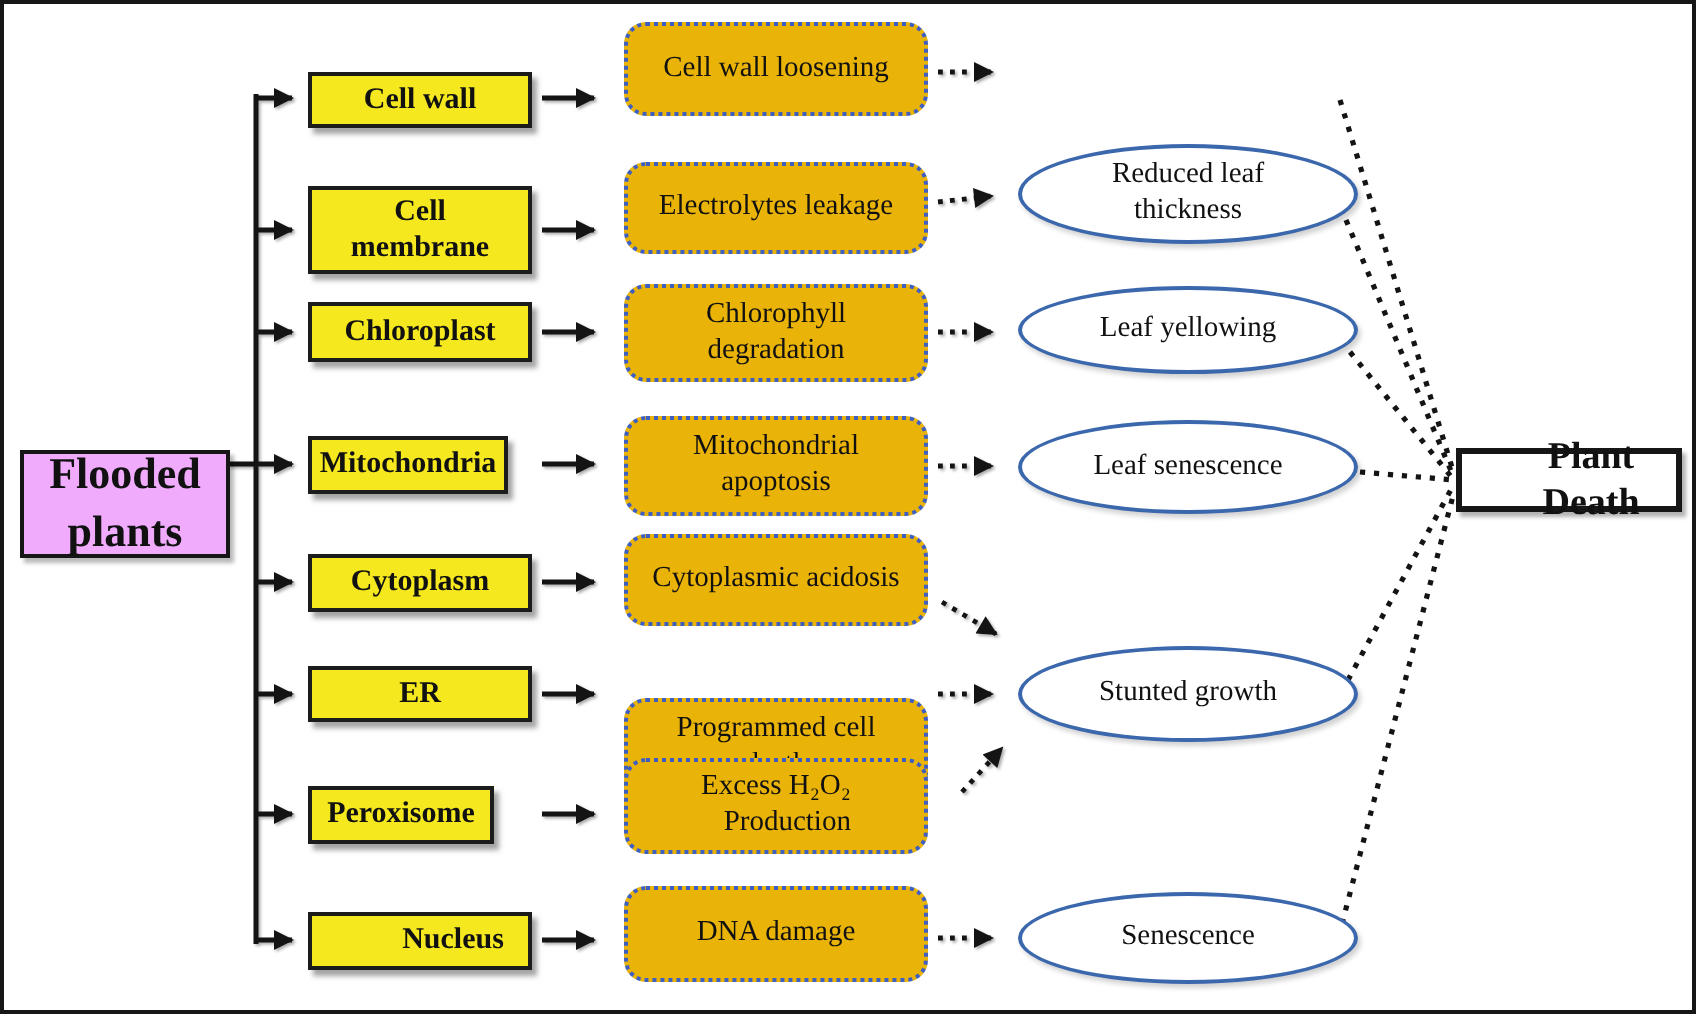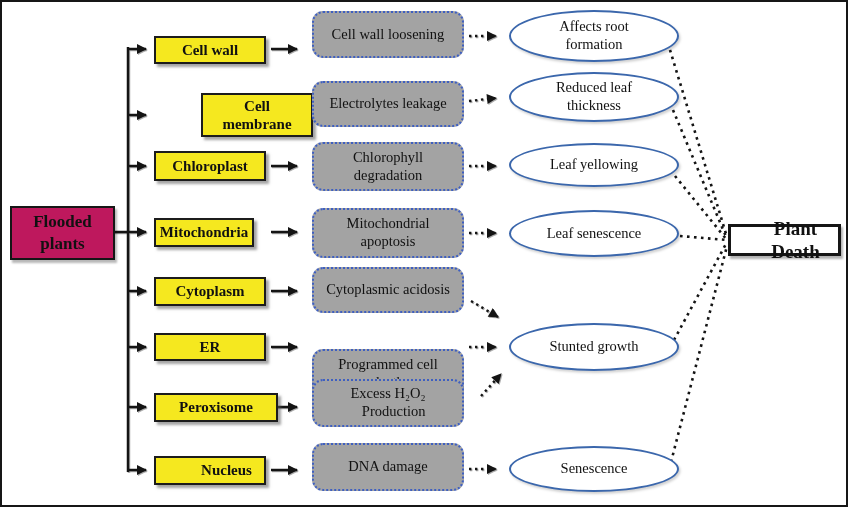--- a/index.html
+++ b/index.html
@@ -13,32 +13,32 @@
     position:absolute;inset:0;border:2px solid var(--frame-border,#161616);
     pointer-events:none;z-index:5;
   }
   .node{
     position:absolute;display:flex;align-items:center;justify-content:center;
     text-align:center;box-sizing:border-box;white-space:pre-line;z-index:2;
     line-height:1.22;
   }
   .source{
     border:2.6px solid var(--frame-border,#161616);
-    font-weight:bold;font-size:17px;line-height:1.3;
-    background:#be185d;box-shadow:2px 2.5px 2px rgba(0,0,0,.28);
+    font-weight:bold;font-size:22px;line-height:1.3;
+    background:#f0abfc;box-shadow:2px 2.5px 2px rgba(0,0,0,.28);margin-top:19px;
   }
   .organ{
     background:var(--organ-fill,#f5e71f);
     border:2.4px solid var(--organ-border,#1c1c1c);
     font-weight:bold;font-size:15px;
     box-shadow:2.5px 3px 2.5px rgba(90,90,90,.55);
   }
   .effect{
     border:2.6px dotted var(--effect-border,#3e5fc1);
-    border-radius:11px;font-size:14.5px;background:#a3a3a3;
+    border-radius:11px;font-size:14.5px;background:#eab308;
   }
   .outcome{
     border:2.6px solid var(--outcome-border,#3b67ac);
     border-radius:50%;font-size:14.5px;background:#fff;
     box-shadow:1.5px 2px 2.5px rgba(0,0,0,.18);
   }
   .sink{
     border:3px solid var(--frame-border,#161616);
     font-weight:bold;font-size:19px;background:#fff;
     box-shadow:2px 2.5px 2px rgba(0,0,0,.3);
@@ -105,44 +105,42 @@
       <path d="M680,236 L727,240"></path>
       <path d="M674,340 L727,242"></path>
       <path d="M671,462 L727,246"></path>
     </g>
   </svg>
 
   <div class="node source" style="left:10px;top:206px;width:105px;height:54px;">Flooded
 plants</div>
 
   <div class="node organ" style="left:154px;top:36px;width:112px;height:28px;">Cell wall</div>
-  <div class="node organ" style="left:154px;top:93px;width:112px;height:44px;margin-left:47px;">Cell
+  <div class="node organ" style="left:154px;top:93px;width:112px;height:44px;">Cell
 membrane</div>
   <div class="node organ" style="left:154px;top:151px;width:112px;height:30px;">Chloroplast</div>
   <div class="node organ" style="left:154px;top:218px;width:100px;height:29px;">Mitochondria</div>
   <div class="node organ" style="left:154px;top:277px;width:112px;height:29px;">Cytoplasm</div>
   <div class="node organ" style="left:154px;top:333px;width:112px;height:28px;">ER</div>
-  <div class="node organ" style="left:154px;top:393px;width:124px;height:29px;">Peroxisome</div>
+  <div class="node organ" style="left:154px;top:393px;width:93px;height:29px;">Peroxisome</div>
   <div class="node organ" style="left:154px;top:456px;width:112px;height:29px;padding-left:33px;">Nucleus</div>
 
   <div class="node effect" style="left:312px;top:11px;width:152px;height:47px;">Cell wall loosening</div>
   <div class="node effect" style="left:312px;top:81px;width:152px;height:46px;">Electrolytes leakage</div>
   <div class="node effect" style="left:312px;top:142px;width:152px;height:49px;">Chlorophyll
 degradation</div>
   <div class="node effect" style="left:312px;top:208px;width:152px;height:50px;">Mitochondrial
 apoptosis</div>
   <div class="node effect" style="left:312px;top:267px;width:152px;height:46px;">Cytoplasmic acidosis</div>
   <div class="node effect" style="left:312px;top:322px;width:152px;height:49px;margin-top:27px;">Programmed cell
 death</div>
   <div class="node effect" style="left:312px;top:379px;width:152px;height:48px;text-align:right;">Excess H₂O₂
 Production</div>
   <div class="node effect" style="left:312px;top:443px;width:152px;height:48px;">DNA damage</div>
 
-  <div class="node outcome" style="left:509px;top:10px;width:170px;height:52px;">Affects root
-formation</div>
   <div class="node outcome" style="left:509px;top:72px;width:170px;height:50px;">Reduced leaf
 thickness</div>
   <div class="node outcome" style="left:509px;top:143px;width:170px;height:44px;">Leaf yellowing</div>
   <div class="node outcome" style="left:509px;top:210px;width:170px;height:47px;">Leaf senescence</div>
   <div class="node outcome" style="left:509px;top:323px;width:170px;height:48px;">Stunted growth</div>
   <div class="node outcome" style="left:509px;top:446px;width:170px;height:46px;">Senescence</div>
 
   <div class="node sink" style="left:728px;top:224px;width:113px;height:32px;">Plant Death</div>
 
   <div class="frame"></div>

